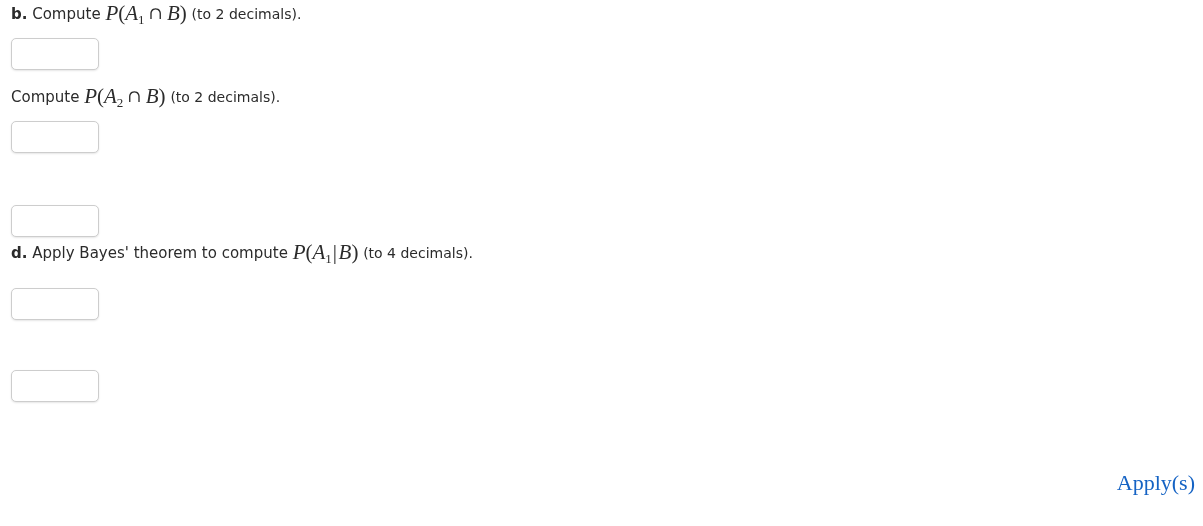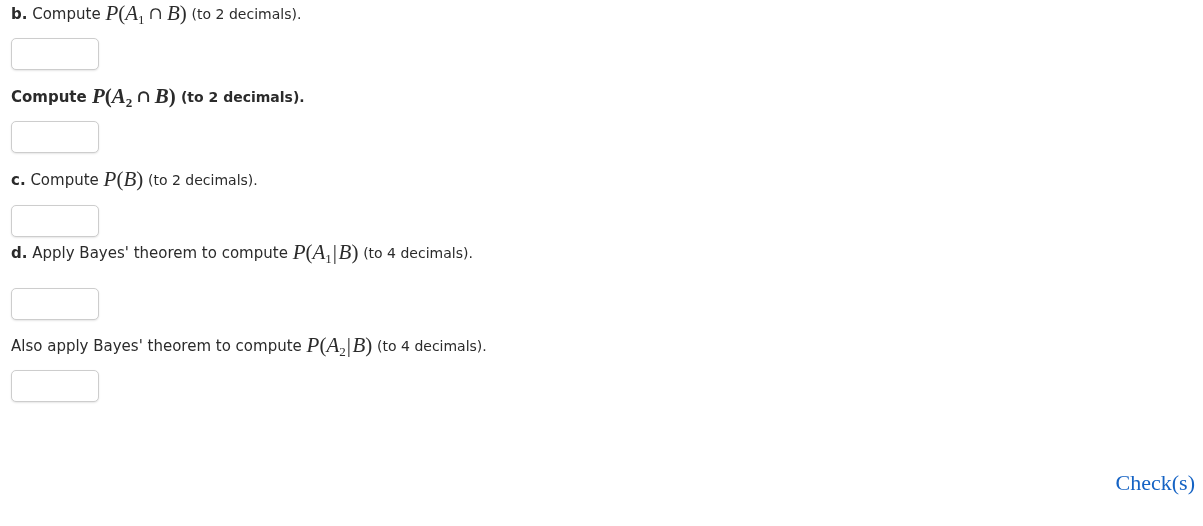--- a/index.html
+++ b/index.html
@@ -129,41 +129,35 @@
 <body>
 
 <div class="page">
 
   <div class="row prompt" style="top:5px;">
     <span class="lbl">b.</span><span class="txt">&nbsp;</span><span class="txt">Compute</span><span class="txt">&nbsp;</span><span class="mjx"><span class="mi cap">P</span><span class="paren-g">(</span><span class="mi cap">A</span><sub>1</sub><span class="cupcap">∩</span><span class="mi cap">B</span><span class="paren-g">)</span></span><span class="txt">&nbsp;</span><span class="paren">(to 2 decimals).</span>
   </div>
 
   <input class="answer-box" style="top: 38px;" type="text" placeholder="">
 
-  <div class="row prompt" style="top:88px;font-weight:bold;">
+  <div class="row prompt" style="top:88px;">
     <span class="txt">Compute</span><span class="txt">&nbsp;</span><span class="mjx"><span class="mi cap">P</span><span class="paren-g">(</span><span class="mi cap">A</span><sub>2</sub><span class="cupcap">∩</span><span class="mi cap">B</span><span class="paren-g">)</span></span><span class="txt">&nbsp;</span><span class="paren">(to 2 decimals).</span>
   </div>
 
   <input class="answer-box" style="top: 121px;" type="text" placeholder="">
 
-  <div class="row prompt" style="top:171px;">
-    <span class="lbl">c.</span><span class="txt">&nbsp;</span><span class="txt">Compute</span><span class="txt">&nbsp;</span><span class="mjx"><span class="mi cap">P</span><span class="paren-g">(</span><span class="mi cap">B</span><span class="paren-g">)</span></span><span class="txt">&nbsp;</span><span class="paren">(to 2 decimals).</span>
-  </div>
 
   <input class="answer-box" style="top: 205px;" type="text" placeholder="">
 
   <div class="row prompt" style="top:244px;">
     <span class="lbl">d.</span><span class="txt">&nbsp;</span><span class="txt">Apply Bayes' theorem to compute</span><span class="txt">&nbsp;</span><span class="mjx"><span class="mi cap">P</span><span class="paren-g">(</span><span class="mi cap">A</span><sub>1</sub><span class="cond">|</span><span class="mi cap">B</span><span class="paren-g">)</span></span><span class="txt">&nbsp;</span><span class="paren">(to 4 decimals).</span>
   </div>
 
   <input class="answer-box" style="top: 288px;" type="text" placeholder="">
 
-  <div class="row prompt" style="top:337px;">
-    <span class="txt">Also apply Bayes' theorem to compute</span><span class="txt">&nbsp;</span><span class="mjx"><span class="mi cap">P</span><span class="paren-g">(</span><span class="mi cap">A</span><sub>2</sub><span class="cond">|</span><span class="mi cap">B</span><span class="paren-g">)</span></span><span class="txt">&nbsp;</span><span class="paren">(to 4 decimals).</span>
-  </div>
 
   <input class="answer-box" style="top: 370px;" type="text" placeholder="">
 
   <div class="footer-links">
-    <a href="#">Check(s)</a>
+    <a href="#">Apply(s)</a>
   </div>
 
 </div>
 
 </body></html>

